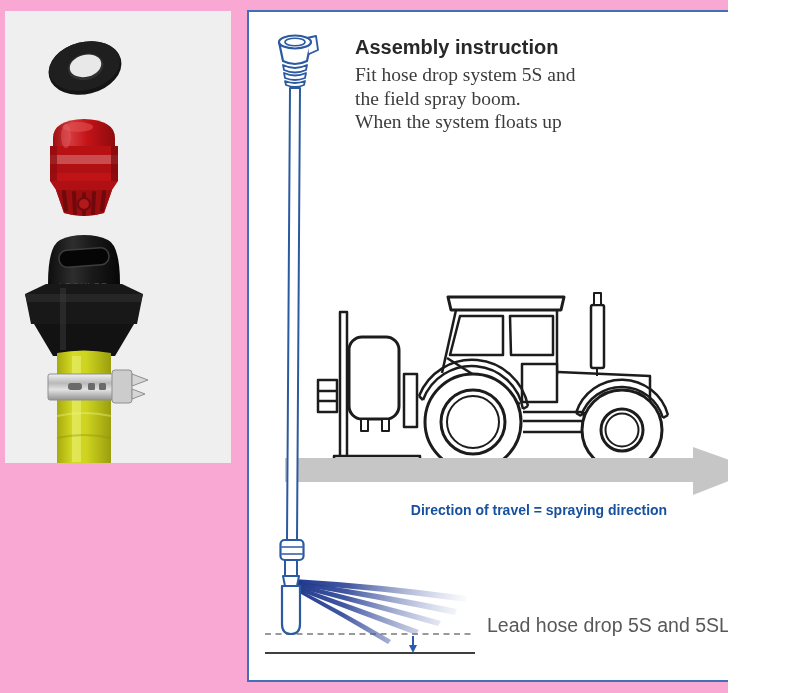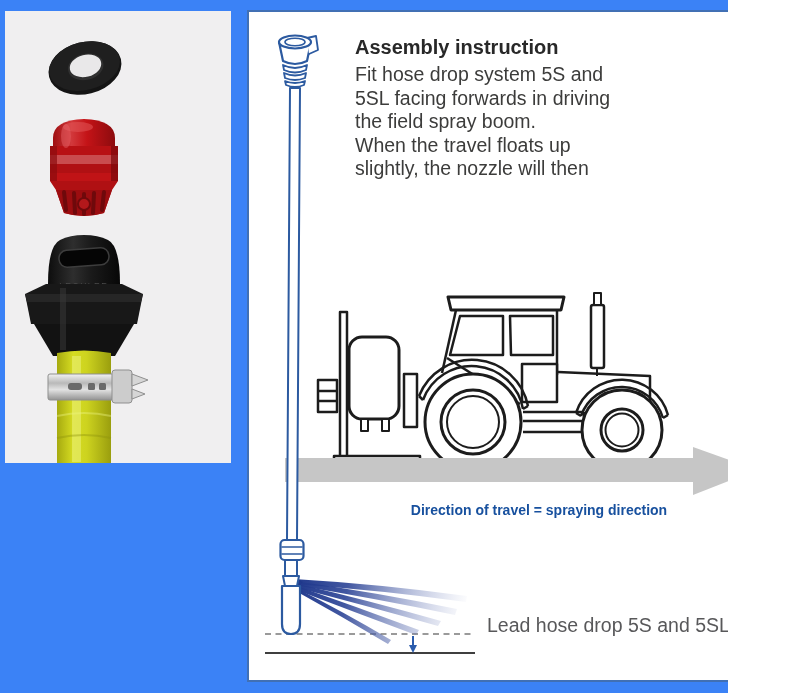--- a/index.html
+++ b/index.html
@@ -1,25 +1,25 @@
 <!DOCTYPE html>
 <html><head>
 <meta charset="utf-8">
 <style>
   html,body{margin:0;padding:0;background:#fff;}
-  .canvas{position:relative;width:728px;height:693px;background:#3b82f6;overflow:hidden;
+  .canvas{position:relative;width:728px;height:693px;background:#f9a8d4;overflow:hidden;
           font-family:"Liberation Sans",sans-serif;}
   .photo-wrap{position:absolute;left:0;top:6px;width:236px;height:470px;}
   .ibox{position:absolute;left:247px;top:10px;width:542px;height:668px;
         border:2px solid #4170b4;background:#ffffff;box-sizing:content-box;}
   .gfx{position:absolute;left:0;top:0;width:542px;height:668px;}
   .title{position:absolute;left:106px;top:24px;font-size:20px;font-weight:bold;
          color:#282828;white-space:nowrap;}
   .body-text{position:absolute;left:106px;top:51px;font-size:19.5px;color:#3c3c3b;
-             line-height:23.5px;white-space:nowrap;}
+             line-height:23.5px;white-space:nowrap;font-family:Liberation Serif, serif;}
   .direction{position:absolute;left:40px;top:490px;width:500px;text-align:center;
              font-size:14px;font-weight:bold;color:#17509e;white-space:nowrap;}
   .soil-note{position:absolute;left:238px;top:602px;font-size:19.5px;color:#58585a;
              line-height:23.5px;white-space:nowrap;}
 </style>
 </head>
 <body>
 
 <div class="canvas">
 
@@ -218,24 +218,22 @@
         <path d="M34,564 L50,564 L48,574 L36,574 Z" fill="#ffffff" stroke-width="2"></path>
 
         <path d="M33,574 L51,574 L51,612 Q51,622 42,622 Q33,622 33,612 Z" fill="#ffffff"></path>
       </g>
     </svg>
 
     <div class="title">Assembly instruction</div>
 
     <div class="body-text">
       <div>Fit hose drop system 5S and</div>
-      <div>5SL facing forwards in driving</div>
       <div>the field spray boom.</div>
-      <div>When the travel floats up</div>
-      <div>slightly, the nozzle will then</div>
+      <div>When the system floats up</div>
     </div>
 
     <div class="direction">Direction of travel = spraying direction</div>
 
     <div class="soil-note">
       <div>Lead hose drop 5S and 5SL</div>
     </div>
 
   </div>
 </div>

